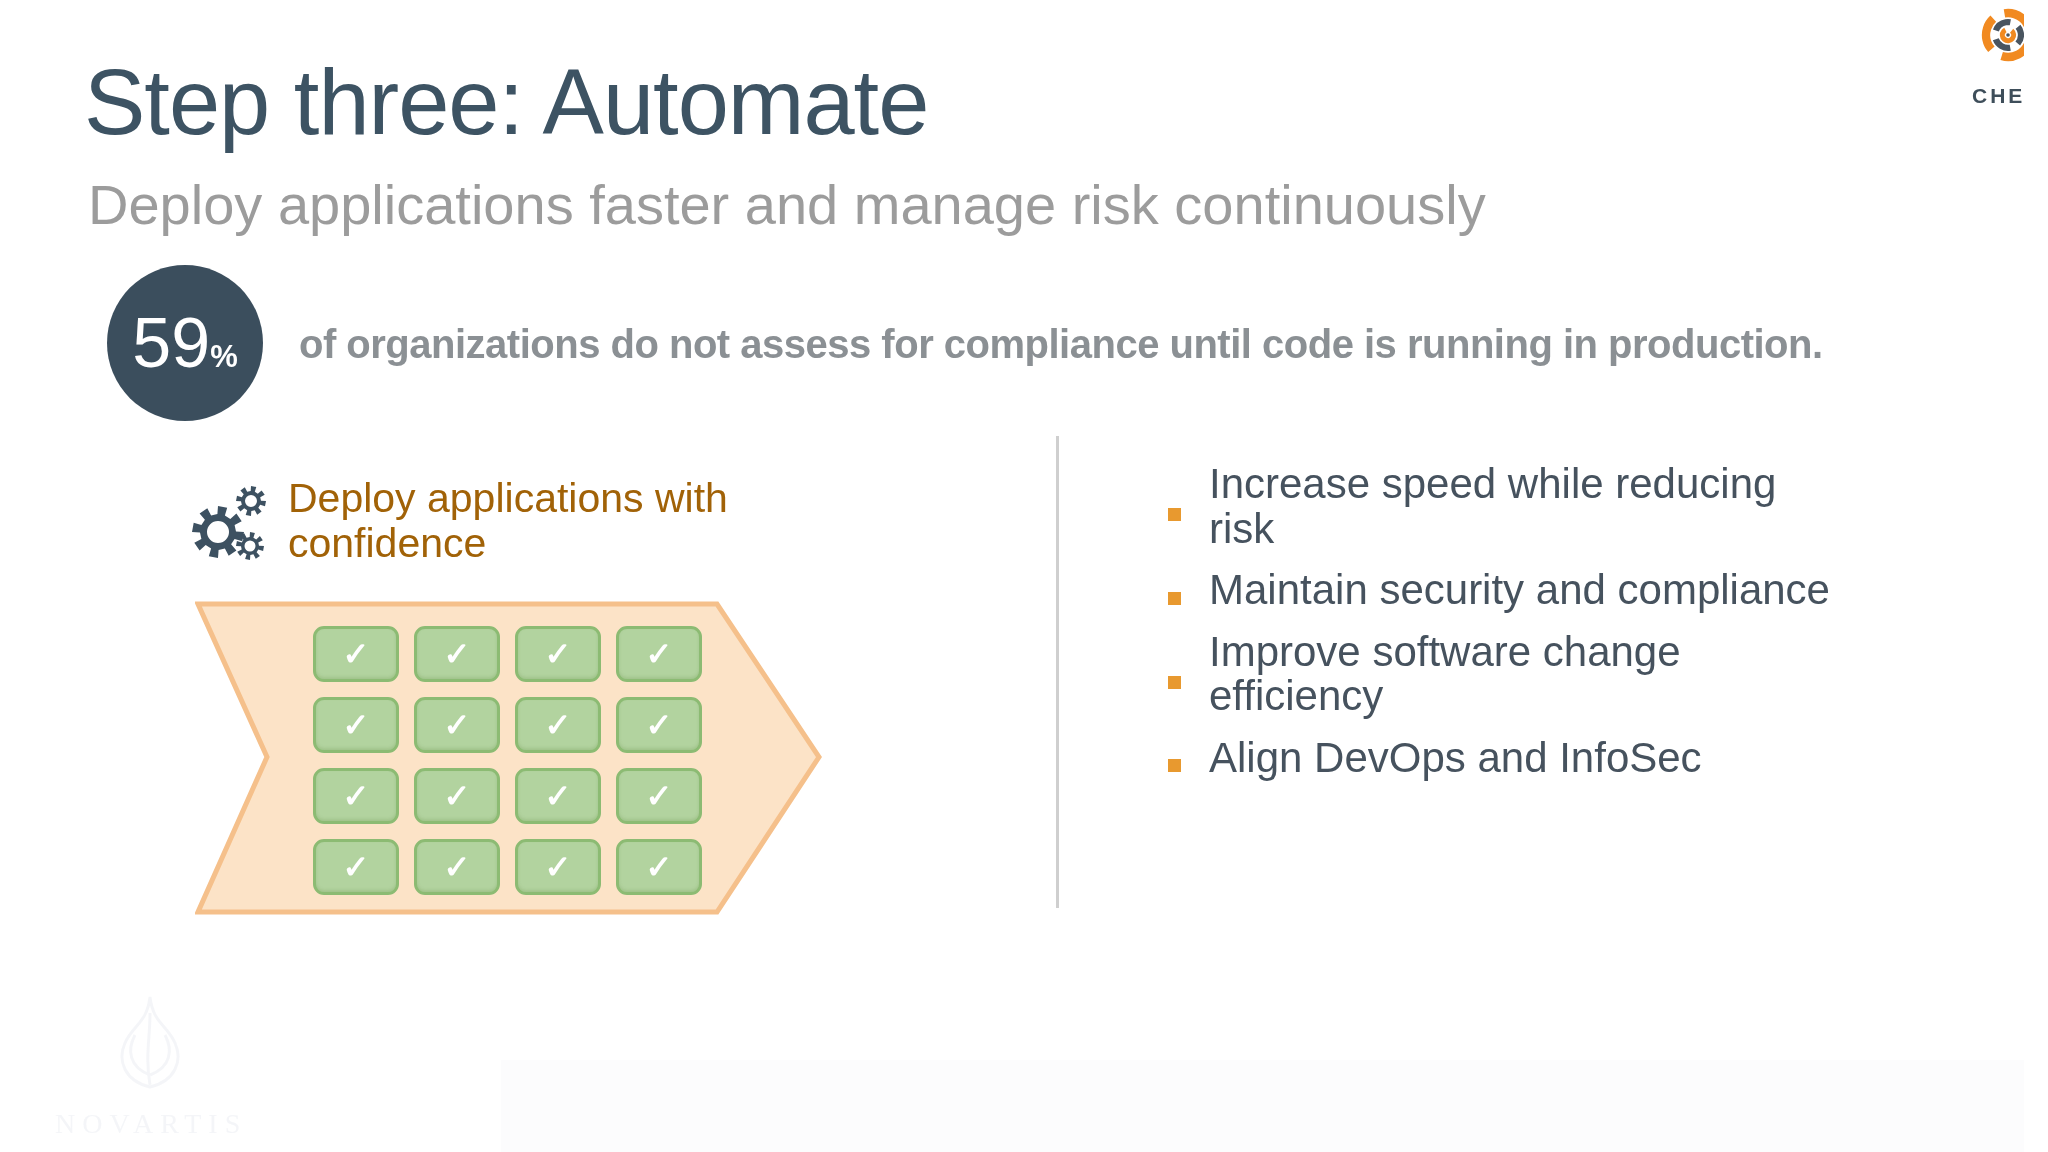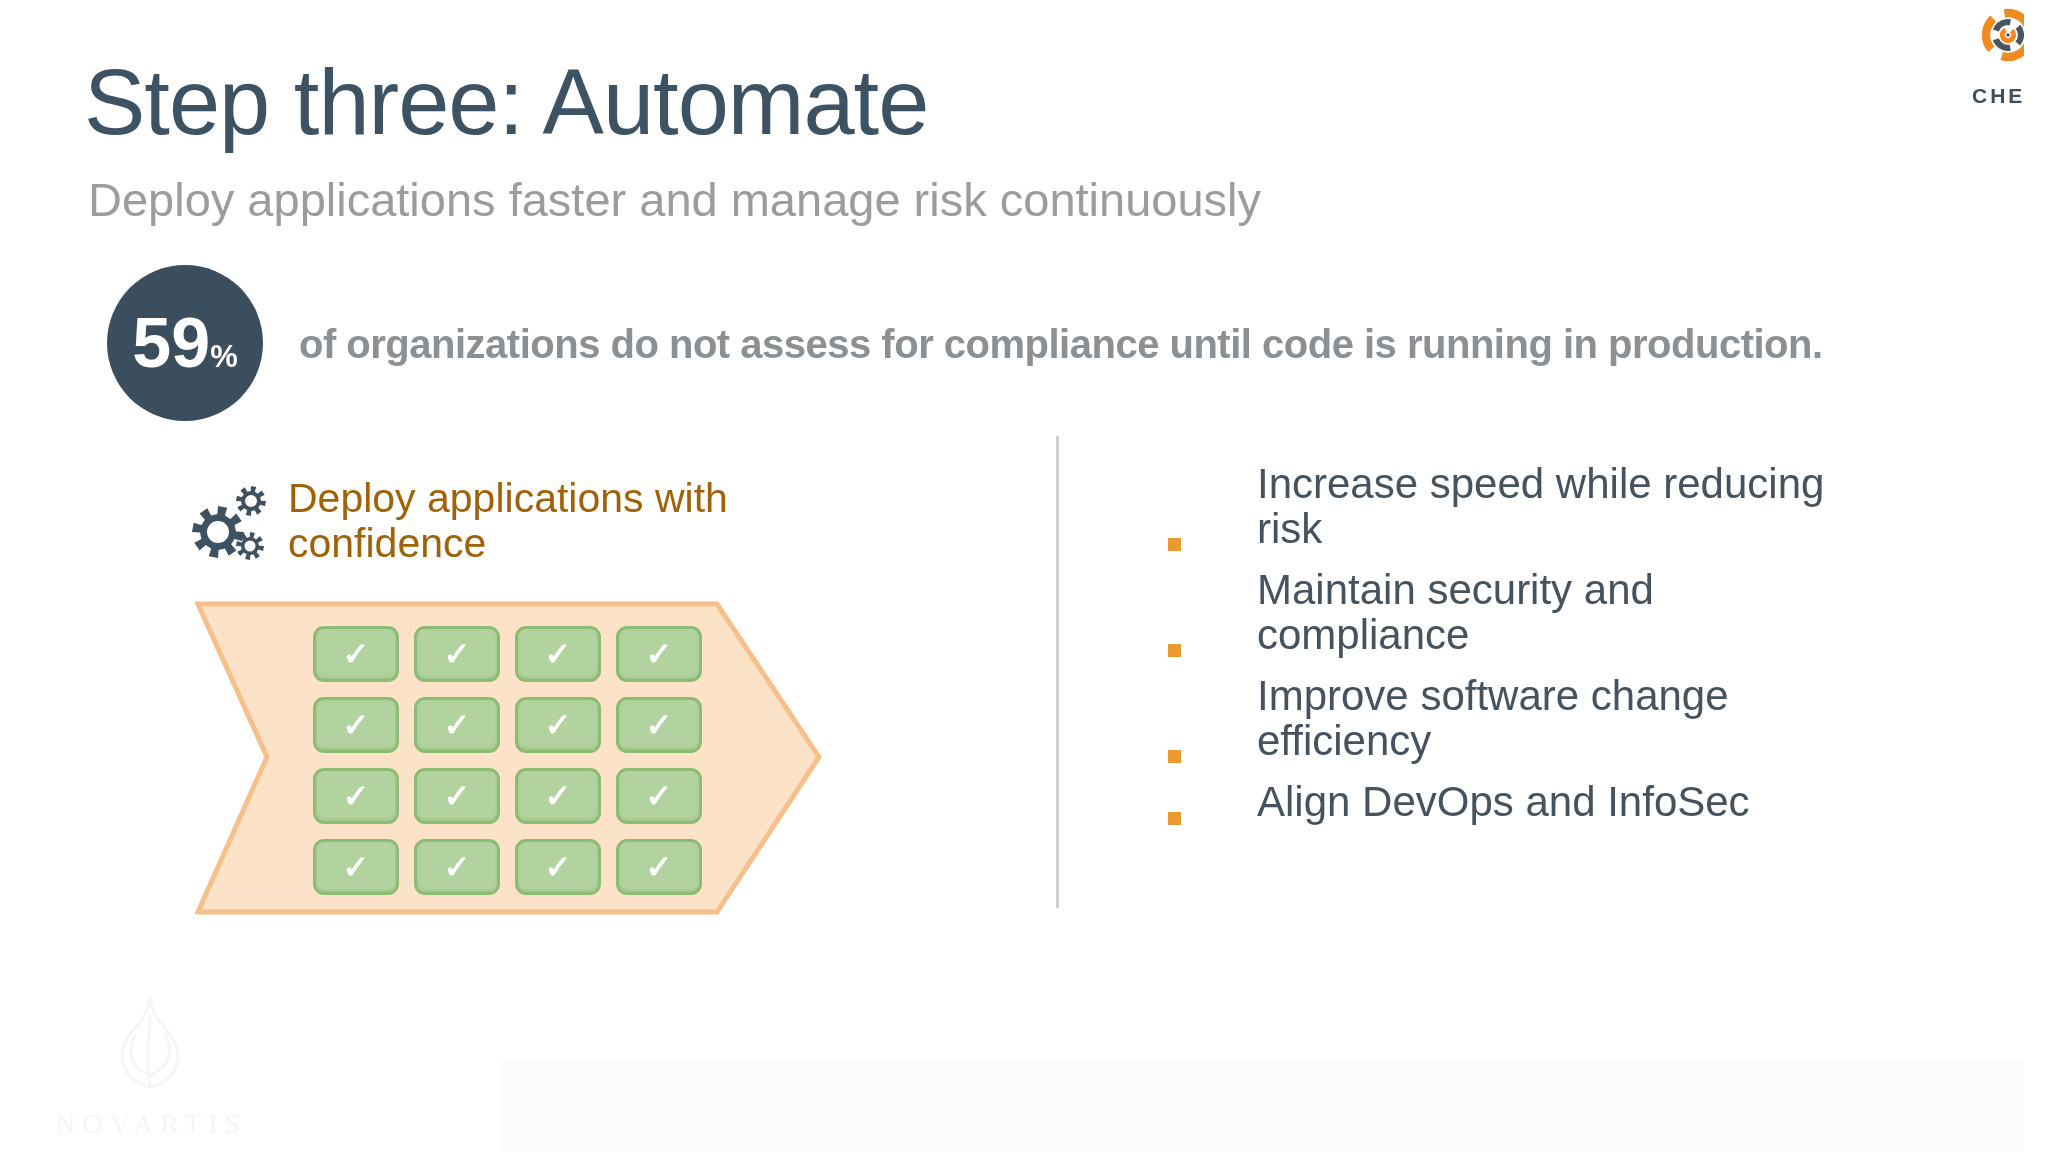--- a/index.html
+++ b/index.html
@@ -3,27 +3,27 @@
 <meta charset="utf-8">
 <style>
   html,body{margin:0;padding:0;background:#ffffff;}
   .slide{
     position:relative;width:2024px;height:1152px;overflow:hidden;background:#ffffff;
     font-family:"Liberation Sans", sans-serif;color:#3d5363;
   }
   .abs{position:absolute;}
   
   .title{left:84px;top:50px;font-size:92px;font-weight:400;color:#3d5363;letter-spacing:-1px;}
-  .subtitle{left:88px;top:172px;font-size:47px;font-weight:400;color:#9c9c9c;}
+  .subtitle{left:88px;top:172px;font-size:56px;font-weight:400;color:#9c9c9c;}
   
   .stat-circle{
     left:107px;top:265px;width:156px;height:156px;border-radius:50%;
     background:#3b4e5d;display:flex;align-items:center;justify-content:center;
   }
-  .stat-value{font-size:70px;font-weight:bold;color:#ffffff;line-height:1;}
+  .stat-value{font-size:70px;font-weight:normal;color:#ffffff;line-height:1;}
   .stat-pct{font-size:31px;font-weight:bold;color:#ffffff;line-height:1;margin-top:26px;}
   .stat-text{left:299px;top:322px;font-size:40px;font-weight:bold;color:#8b9094;letter-spacing:-0.5px;}
   
   .gears{left:188px;top:484px;}
   .deploy-caption{
     left:288px;top:476px;font-size:41px;color:#a16207;line-height:1.1;white-space:pre-line;
   }
   .arrow-wrap{left:195px;top:600px;width:630px;height:316px;}
   .check-grid{
     left:313px;top:626px;display:grid;
@@ -32,21 +32,21 @@
   .check-cell{
     background:#b2d39f;border:3px solid #8cbb73;border-radius:11px;
     box-sizing:border-box;display:flex;align-items:center;justify-content:center;
     box-shadow:inset 0 -2px 3px rgba(110,150,85,0.25);
   }
   .check-cell span{color:#ffffff;font-size:32px;font-weight:bold;line-height:1;}
   
   .divider{left:1056px;top:436px;width:3px;height:472px;background:#cfcfcf;}
   
   .bullets{left:1168px;top:462px;width:680px;list-style:none;margin:0;padding:0;}
-  .bullets li{display:flex;align-items:flex-end;margin-bottom:17px;gap:48px;}
+  .bullets li{display:flex;align-items:center;margin-bottom:17px;}
   .bullet-square{flex:0 0 auto;width:13px;height:13px;background:#e8992f;margin:16px 28px 0 0;}
   .bullet-label{font-size:42px;color:#46525e;line-height:1.06;white-space:pre-line;}
   
   .chef{left:1972px;top:8px;width:72px;text-align:center;}
   .chef-word{font-size:21px;font-weight:bold;color:#3e4e5a;letter-spacing:3px;margin-top:18px;}
   .chef-tm{font-size:9px;vertical-align:super;color:#3e4e5a;letter-spacing:0;}
   
   .watermark{left:55px;top:995px;opacity:0.55;}
   .watermark-text{
     font-family:"Liberation Serif", serif;font-size:28px;letter-spacing:7px;

